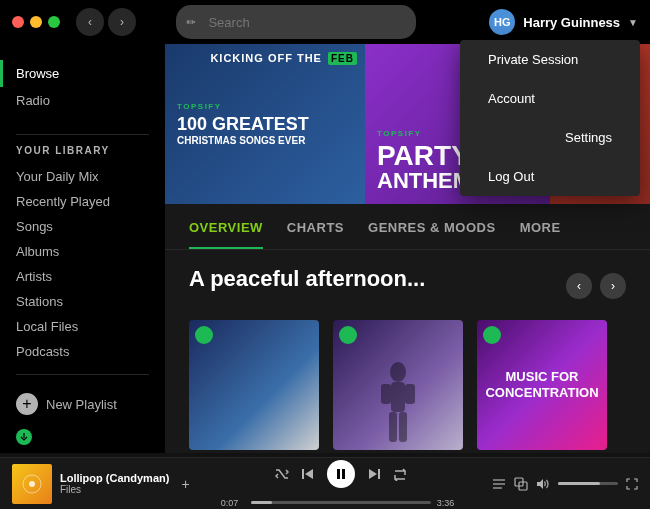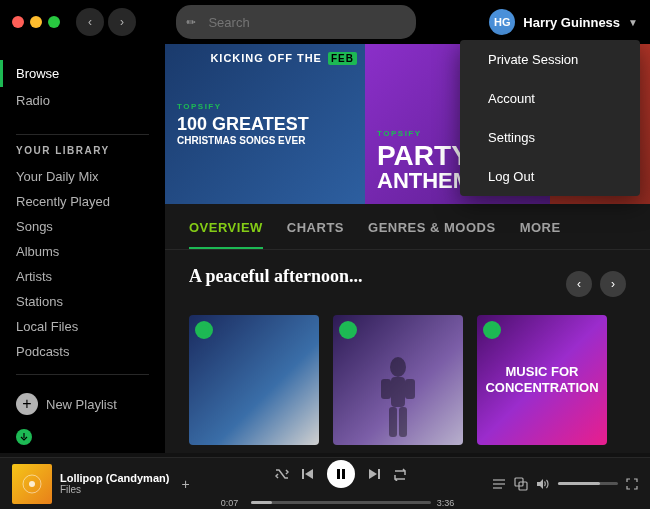--- a/index.html
+++ b/index.html
@@ -274,25 +274,24 @@
     .tab.active {
       color: #84cc16;
       border-bottom: 2px solid #1db954;
     }
 
     
     .section {
       padding: 16px 24px;
     }
     .section-title {
-      font-size: 18px;
+      font-size: 22px;
       font-weight: 700;
       color: #fff;
       margin-bottom: 14px;
-      font-family: Liberation Serif, serif;
     }
 
     
     .cards-row {
       display: flex;
       gap: 14px;
     }
     .music-card {
       width: 130px;
       cursor: pointer;
@@ -521,21 +520,21 @@
       <span>HG</span>
     </div>
     <span>Harry Guinness</span>
     <span class="chevron-down">▼</span>
   </div>
 </div>
 
 <div class="dropdown-menu">
   <div class="dropdown-item">Private Session</div>
   <div class="dropdown-item">Account</div>
-  <div class="dropdown-item" style="position:relative;">
+  <div class="dropdown-item" style="position:relative;text-align:right;">
     Settings
     
   </div>
   <div class="dropdown-item">Log Out</div>
 </div>
 
 <div class="main-layout">
 
   <div class="sidebar">
     <div class="sidebar-nav">

